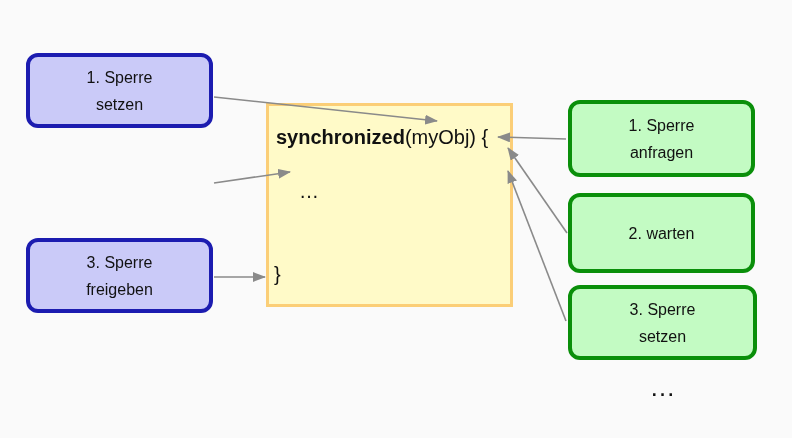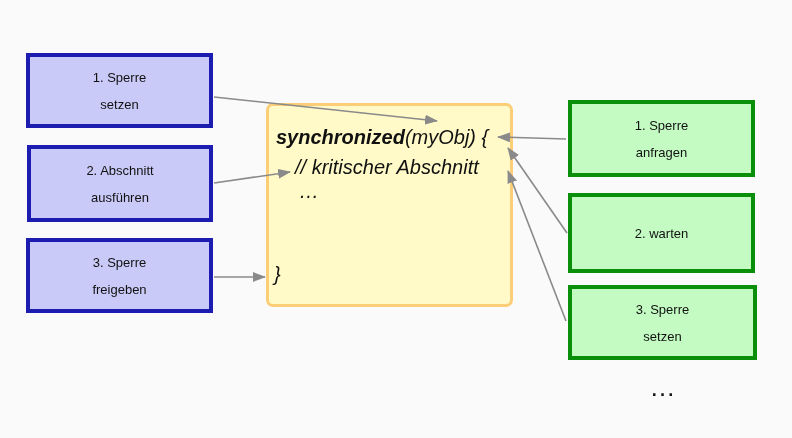--- a/index.html
+++ b/index.html
@@ -16,22 +16,22 @@
     color: var(--text, #111);
     overflow: hidden;
   }
   .step-box {
     position: absolute;
     box-sizing: border-box;
     display: flex;
     align-items: center;
     justify-content: center;
     text-align: center;
-    border-radius: 0;
-    font-size: 13px;
+    border-radius: 12px;
+    font-size: 16px;
     line-height: 27px;
     white-space: pre-line;
   }
   .caller {
     background: var(--caller-fill, #cacaf8);
     border: 4px solid var(--caller-border, #1c1cb0);
   }
   .waiter {
     background: var(--waiter-fill, #c3fbc3);
     border: 4px solid var(--waiter-border, #0a8f0a);
@@ -42,24 +42,23 @@
   .box-d { left: 568px; top: 100px; width: 187px; height: 77px; }
   .box-e { left: 568px; top: 193px; width: 187px; height: 80px; }
   .box-f { left: 568px; top: 285px; width: 189px; height: 75px; }
   .code-box {
     position: absolute;
     box-sizing: border-box;
     left: 266px; top: 103px;
     width: 247px; height: 204px;
     background: var(--code-fill, #fffac8);
     border: 3px solid var(--code-border, #fbce77);
-    border-radius: 7px;
+    border-radius: 0;
     font-size: 20px;
     line-height: 26px;
-    font-style: italic;
   }
   .code-line { position: absolute; white-space: nowrap; }
   .code-line-1 { left: 7px;  top: 18px; }
   .code-line-2 { left: 26px; top: 48px; }
   .code-line-3 { left: 30px; top: 72px; }
   .code-line-4 { left: 5px;  top: 155px; }
   .kw { font-weight: 700; }
   .more-indicator {
     position: absolute;
     left: 568px; top: 372px;
@@ -81,30 +80,27 @@
   }
   .arrowhead-shape { fill: var(--arrow, #8a8a8a); }
 </style>
 </head>
 <body>
 
 <div class="canvas">
 
   <div class="step-box caller box-a">1. Sperre
 setzen</div>
-  <div class="step-box caller box-b">2. Abschnitt
-ausführen</div>
   <div class="step-box caller box-c">3. Sperre
 freigeben</div>
 
   <div class="code-box">
     <div class="code-line code-line-1">
       <span class="kw">synchronized</span><span>(myObj) {</span>
     </div>
-    <div class="code-line code-line-2">// kritischer Abschnitt</div>
     <div class="code-line code-line-3">…</div>
     <div class="code-line code-line-4">}</div>
   </div>
 
   <div class="step-box waiter box-d">1. Sperre
 anfragen</div>
   <div class="step-box waiter box-e">2. warten</div>
   <div class="step-box waiter box-f">3. Sperre
 setzen</div>
 

